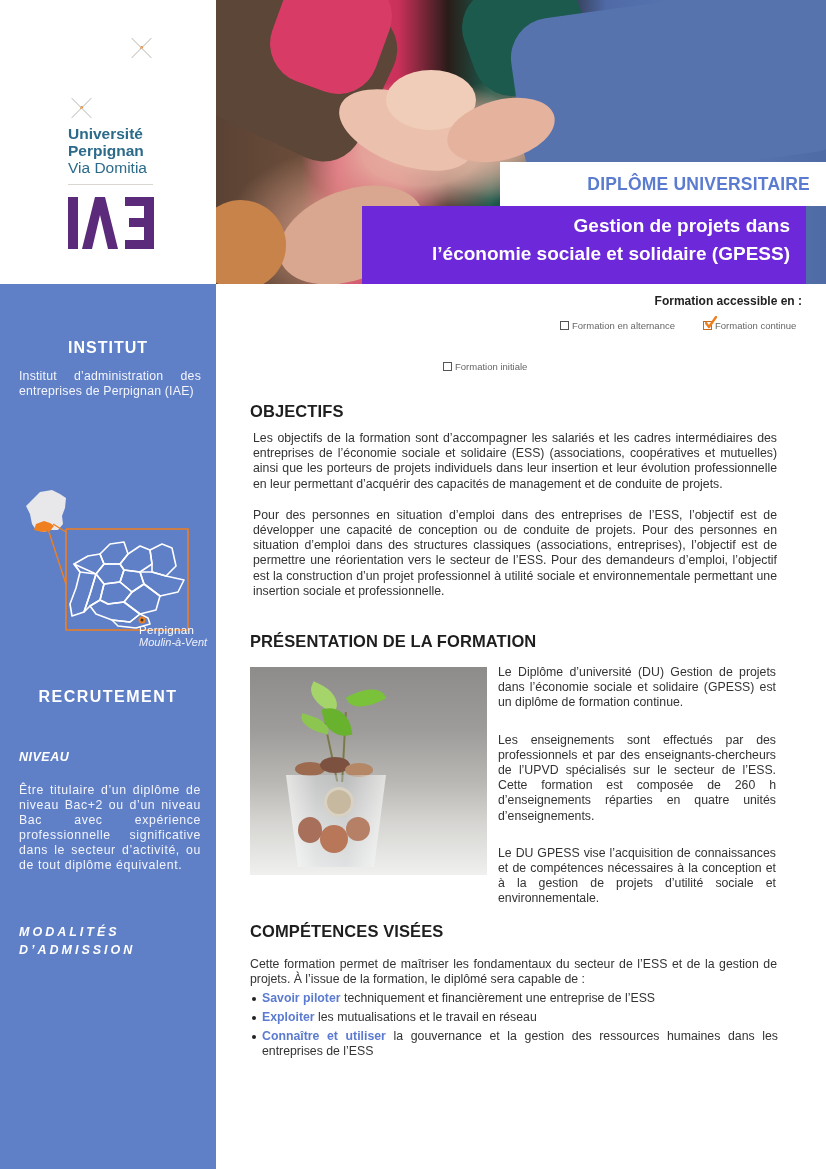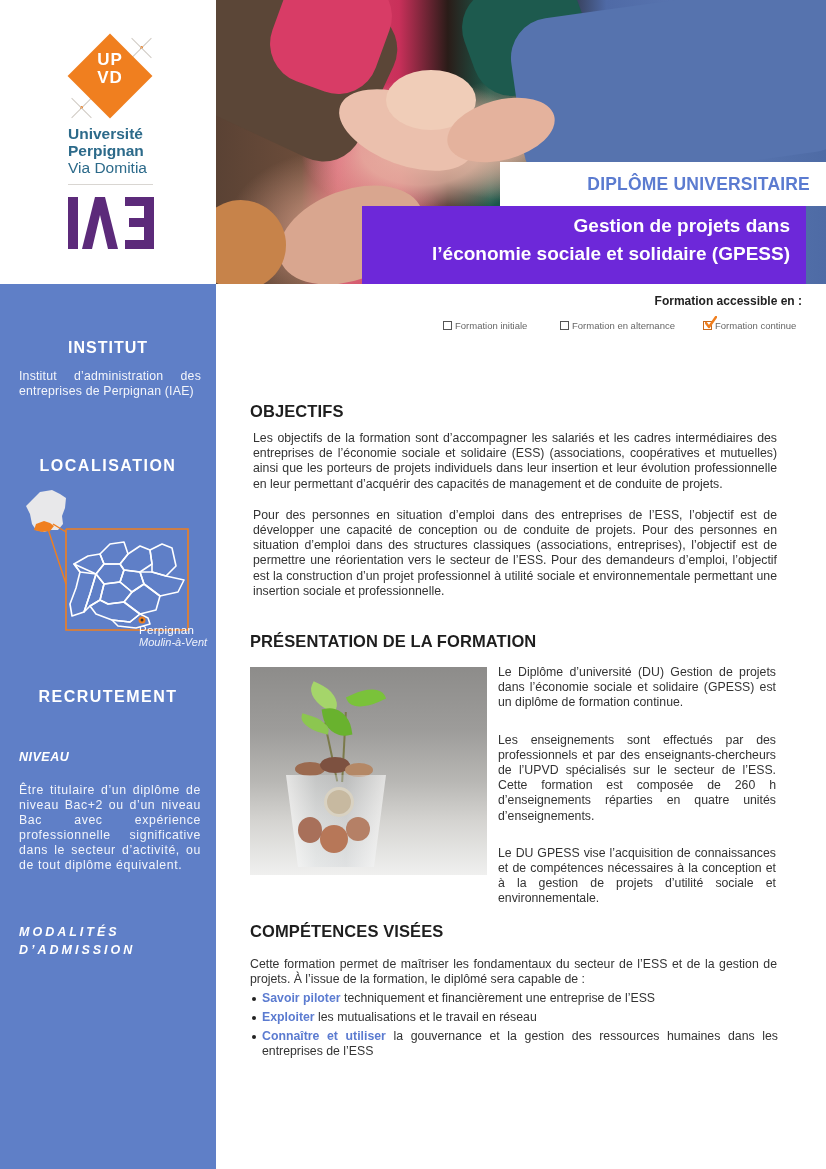--- a/index.html
+++ b/index.html
@@ -85,27 +85,20 @@
 </head>
 <body>
 
 <div class="logo-box">
   <div class="deco-x" style="left:130px; top:36px;">
       <div class="deco-dot"></div>
     </div>
   <div class="deco-x" style="left:70px; top:96px;">
       <div class="deco-dot"></div>
     </div>
-  <div class="upvd-diamond-wrap">
-    <div class="upvd-diamond"></div>
-    <div class="upvd-letters">
-      <div>UP</div>
-      <div>VD</div>
-    </div>
-  </div>
   <div class="univ-name">
     <span class="b">Université</span>
     <span class="b">Perpignan</span>
     <span class="r">Via Domitia</span>
   </div>
   <div class="logo-sep"></div>
   <div class="iae-logo" title="IAE">
     <div class="iae-i"></div>
     <svg class="iae-a" viewBox="0 0 36 52">
       <polygon points="0,52 13,0 23,0 36,52 26,52 18,18 10,52" fill="#5c2a7a"></polygon>
@@ -133,21 +126,21 @@
 <div class="hero-title-white">
   <span>DIPLÔME UNIVERSITAIRE</span>
 </div>
 <div class="hero-title-blue">
   <span class="l1">Gestion de projets dans</span>
   <span class="l2">l’économie sociale et solidaire (GPESS)</span>
 </div>
 
 <div class="access-title">Formation accessible en :</div>
 <div class="access-opts">
-  <div class="opt" style="left:0;">
+  <div class="opt" style="left:0;margin-top:41px;">
     <span class="cb"></span>
     <span>Formation initiale</span>
   </div>
   <div class="opt" style="left:117px;">
     <span class="cb"></span>
     <span>Formation en alternance</span>
   </div>
   <div class="opt" style="left:260px;">
     <span class="cb checked">
       <svg class="check-mark" viewBox="0 0 12 13">
@@ -155,21 +148,20 @@
       </svg>
     </span>
     <span>Formation continue</span>
   </div>
 </div>
 
 <div class="sidebar">
   <div class="sb-title" style="top:55px;">INSTITUT</div>
   <div class="sb-text" style="top:85px;">Institut d’administration des entreprises de Perpignan (IAE)</div>
 
-  <div class="sb-title" style="top:173px; letter-spacing:1.5px;">LOCALISATION</div>
 
   <svg class="map-wrap" viewBox="0 0 216 170">
 
     <path d="M40,8 L52,6 L60,10 L66,14 L65,24 L62,32 L63,40 L58,46 L50,46 L44,48 L36,46 L32,40 L30,30 L26,22 L32,16 Z" fill="#e8e8ea"></path>
 
     <path d="M36,40 L44,37 L50,39 L54,42 L50,47 L42,48 L34,46 Z" fill="#f07f1f"></path>
 
     <line x1="48" y1="45" x2="66" y2="100" stroke="#f07f1f" stroke-width="1.4"></line>
     <line x1="53" y1="40" x2="66" y2="48" stroke="#f07f1f" stroke-width="1.4"></line>
 

